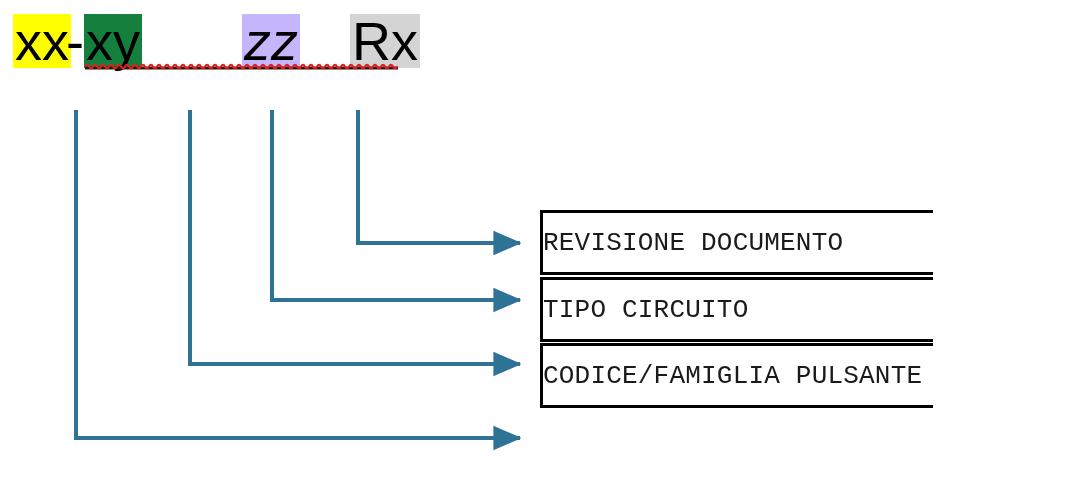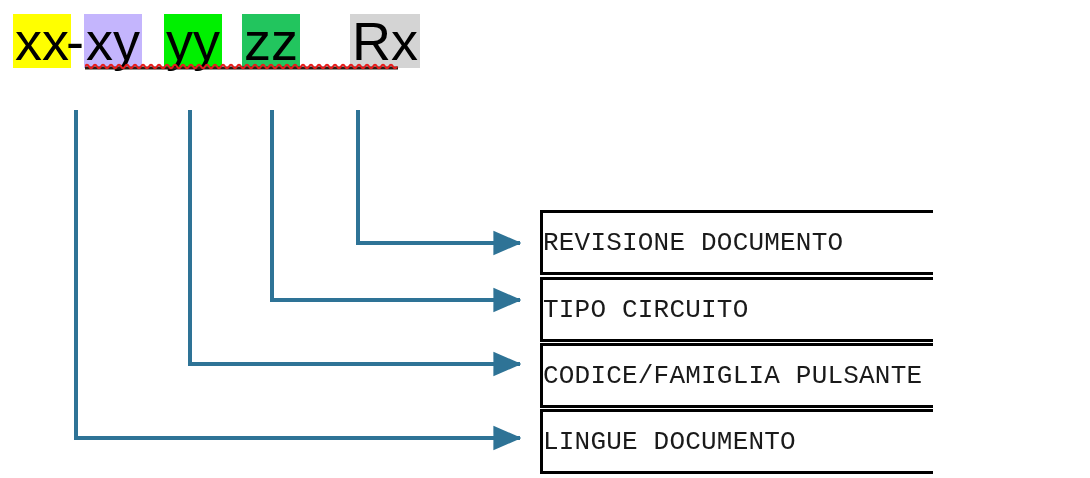--- a/index.html
+++ b/index.html
@@ -33,23 +33,23 @@
     font-size: 54px;
     line-height: 54px;
     color: #000000;
     letter-spacing: 0px;
   }
   .hl {
     padding: 0px 2px;
   }
   .tok-xx   { left: 13px;  top: 14px; background: #FFFF00; }
   .tok-dash { left: 66px;  top: 14px; background: transparent; padding: 0; }
-  .tok-xy   { left: 84px;  top: 14px; background: #c4b5fd; }
+  .tok-xy   { left: 84px;  top: 14px; background: #15803d; }
   .tok-yy   { left: 164px; top: 14px; background: #00F000; }
-  .tok-zz   { left: 242px; top: 14px; background: #22c55e; }
+  .tok-zz   { left: 242px; top: 14px; background: #c4b5fd; font-style: italic; }
   .tok-Rx   { left: 318px; top: 14px; background: #D4D4D4; margin-left: 32px; }
 
   
   #squiggle {
     position: absolute;
     left: 85px;
     top: 62px;
     width: 313px;
     height: 8px;
   }
@@ -89,21 +89,20 @@
 </style>
 </head>
 <body>
 
 <div id="canvas">
 
   <div id="code-string">
     <span class="code-token hl tok-xx">xx</span>
     <span class="code-token tok-dash">-</span>
     <span class="code-token hl tok-xy">xy</span>
-    <span class="code-token hl tok-yy">yy</span>
     <span class="code-token hl tok-zz">zz</span>
     <span class="code-token hl tok-Rx">Rx</span>
 
     <svg id="squiggle" viewBox="0 0 313 8" preserveAspectRatio="none">
       <path d="M0,6 L313,6" stroke="#2b1a12" stroke-width="3" fill="none"></path>
       <path d="M0,4.5 q2,-3.5 4,0 t4,0 t4,0 t4,0 t4,0 t4,0 t4,0 t4,0 t4,0 t4,0
                t4,0 t4,0 t4,0 t4,0 t4,0 t4,0 t4,0 t4,0 t4,0 t4,0
                t4,0 t4,0 t4,0 t4,0 t4,0 t4,0 t4,0 t4,0 t4,0 t4,0
                t4,0 t4,0 t4,0 t4,0 t4,0 t4,0 t4,0 t4,0 t4,0 t4,0
                t4,0 t4,0 t4,0 t4,0 t4,0 t4,0 t4,0 t4,0 t4,0 t4,0
@@ -131,17 +130,14 @@
 
   <div class="label-box box-0">
     <span class="label-text">REVISIONE DOCUMENTO</span>
   </div>
   <div class="label-box box-1">
     <span class="label-text">TIPO CIRCUITO</span>
   </div>
   <div class="label-box box-2">
     <span class="label-text">CODICE/FAMIGLIA PULSANTE</span>
   </div>
-  <div class="label-box box-3">
-    <span class="label-text">LINGUE DOCUMENTO</span>
-  </div>
 
 </div>
 
 </body></html>

